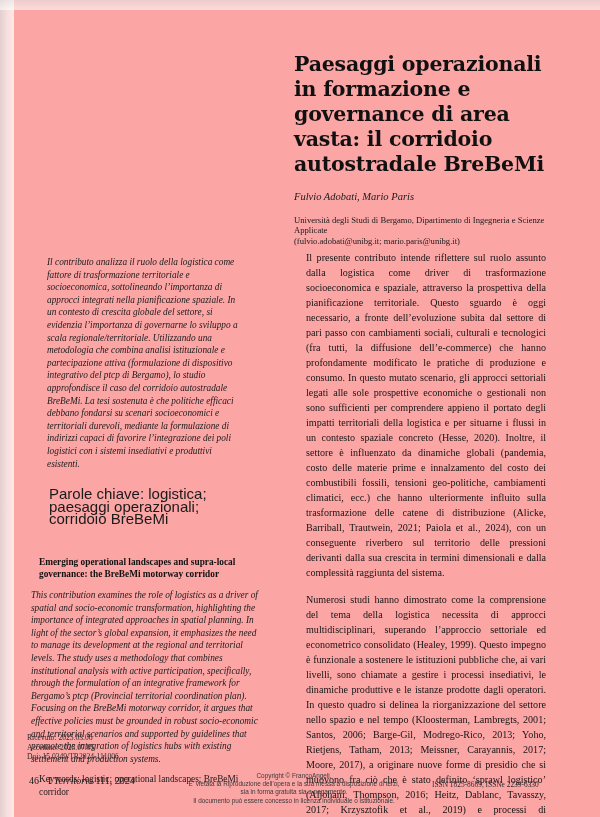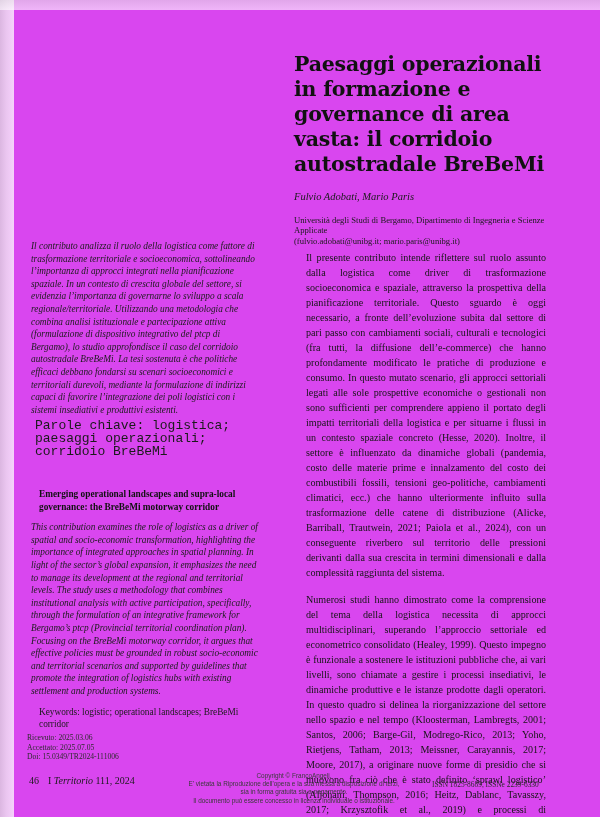--- a/index.html
+++ b/index.html
@@ -4,21 +4,21 @@
 <style>
   html, body {
     margin: 0;
     padding: 0;
     background: #ffffff;
   }
   .page {
     position: relative;
     width: 600px;
     height: 817px;
-    background: #d946ef;
+    background: #fca5a5;
     overflow: hidden;
     font-family: "Liberation Serif", serif;
     color: #1a1a1a;
   }
 
   
   .scan-edge-left {
     position: absolute;
     left: 0; top: 0;
     width: 14px; height: 817px;
@@ -72,28 +72,28 @@
     left: 31px;
     top: 240px;
     width: 228px;
   }
   .abstract-it {
     font-family: "Liberation Serif", serif;
     font-style: italic;
     font-size: 9.3px;
     line-height: 12.6px;
     text-align: left;
-    margin: 0;
+    margin: 16px;
     color: #1a1a1a;
   }
   .keywords-it {
-    font-family: Liberation Mono, monospace;
-    font-size: 13px;
-    line-height: 12.6px;
-    margin: 4px;
+    font-family: Liberation Sans, sans-serif;
+    font-size: 15px;
+    line-height: 12.6px;
+    margin: 18px;
     color: #1a1a1a;
   }
   .en-block { margin-top: 30px; }
   .abstract-en-heading {
     font-family: "Liberation Serif", serif;
     font-weight: bold;
     font-size: 9.3px;
     line-height: 12.6px;
     margin: 8px;
     color: #111111;

